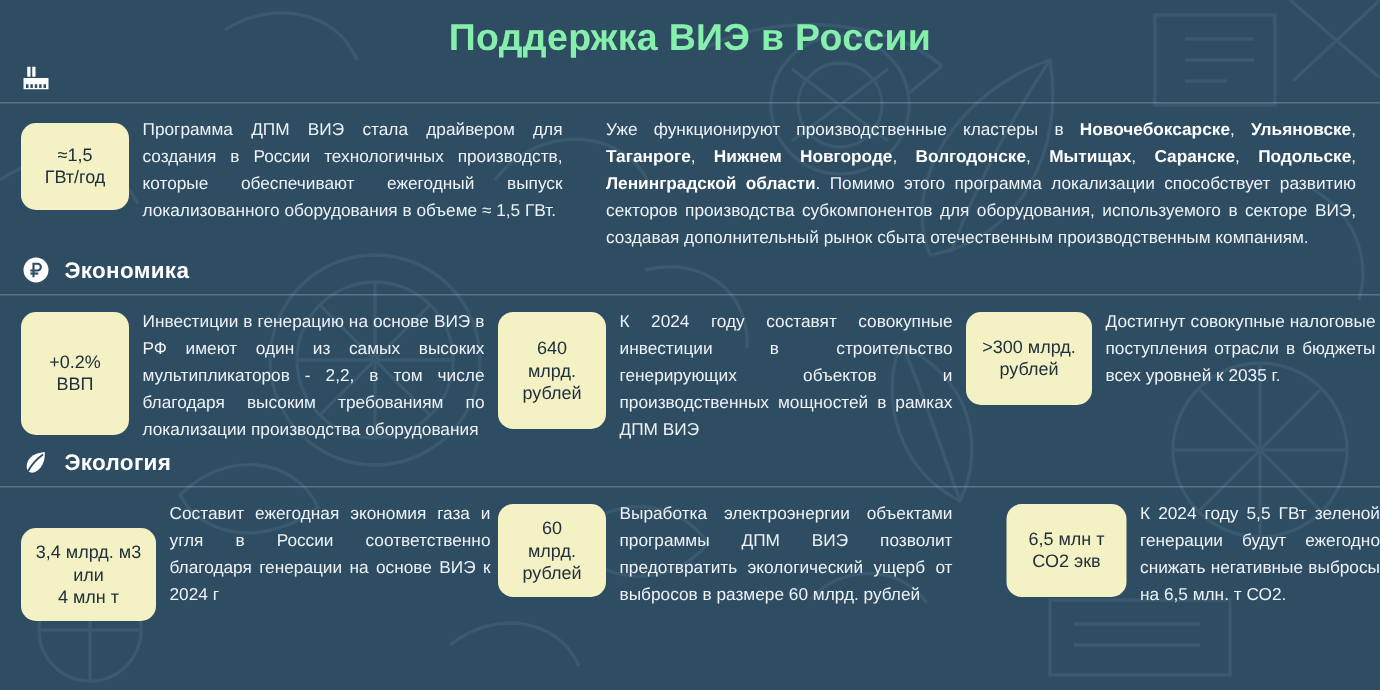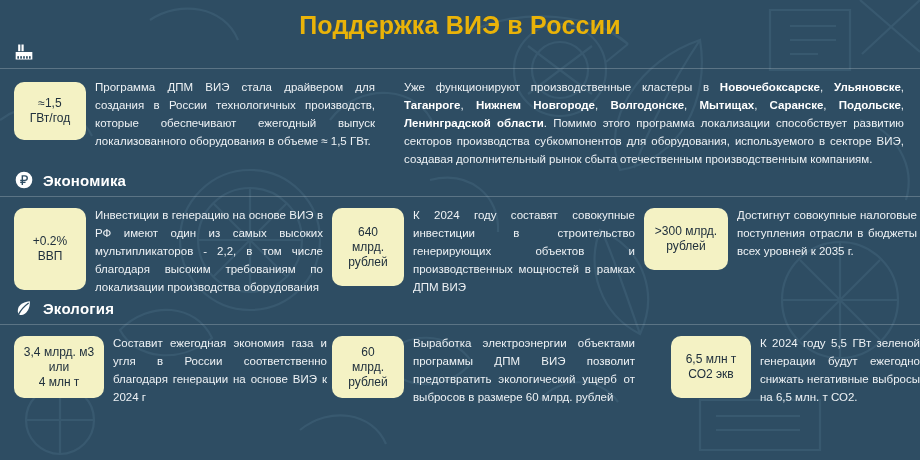--- a/index.html
+++ b/index.html
@@ -34,21 +34,21 @@
   #content {
     position: relative;
     z-index: 2;
     width: 920px;
     height: 460px;
     padding: 0;
   }
 
   .page-title {
     text-align: center;
-    color: #eab308;
+    color: #86efac;
     font-size: 25px;
     font-weight: bold;
     letter-spacing: 0.2px;
     padding-top: 10px;
     line-height: 30px;
   }
 
   
   .section { position: relative; }
 
@@ -136,21 +136,21 @@
   #sec-economy .cell-eco-2 { width: 312px; }
   #sec-economy .cell-eco-2 .badge { width: 72px; height: 78px; margin-top: 2px; }
   #sec-economy .cell-eco-2 .cell-text { width: 222px; }
   #sec-economy .cell-eco-3 { width: 276px; }
   #sec-economy .cell-eco-3 .badge { width: 84px; height: 62px; margin-top: 2px; }
   #sec-economy .cell-eco-3 .cell-text { width: 180px; }
 
   
   #sec-ecology .row { padding-left: 14px; }
   #sec-ecology .cell-ecol-1 { width: 318px; }
-  #sec-ecology .cell-ecol-1 .badge { width: 90px; height: 62px; margin-top: 2px; }
+  #sec-ecology .cell-ecol-1 .badge { width: 90px; height: 62px; margin-top: 18px; }
   #sec-ecology .cell-ecol-1 .cell-text { width: 214px; }
   #sec-ecology .cell-ecol-2 { width: 312px; }
   #sec-ecology .cell-ecol-2 .badge { width: 72px; height: 62px; margin-top: 2px; }
   #sec-ecology .cell-ecol-2 .cell-text { width: 222px; }
   #sec-ecology .cell-ecol-3 { width: 276px; }
   #sec-ecology .cell-ecol-3 .badge { width: 80px; height: 62px; margin-top: 2px; margin-left: 27px; }
   #sec-ecology .cell-ecol-3 .cell-text { width: 184px; }
 
   
   .source {

